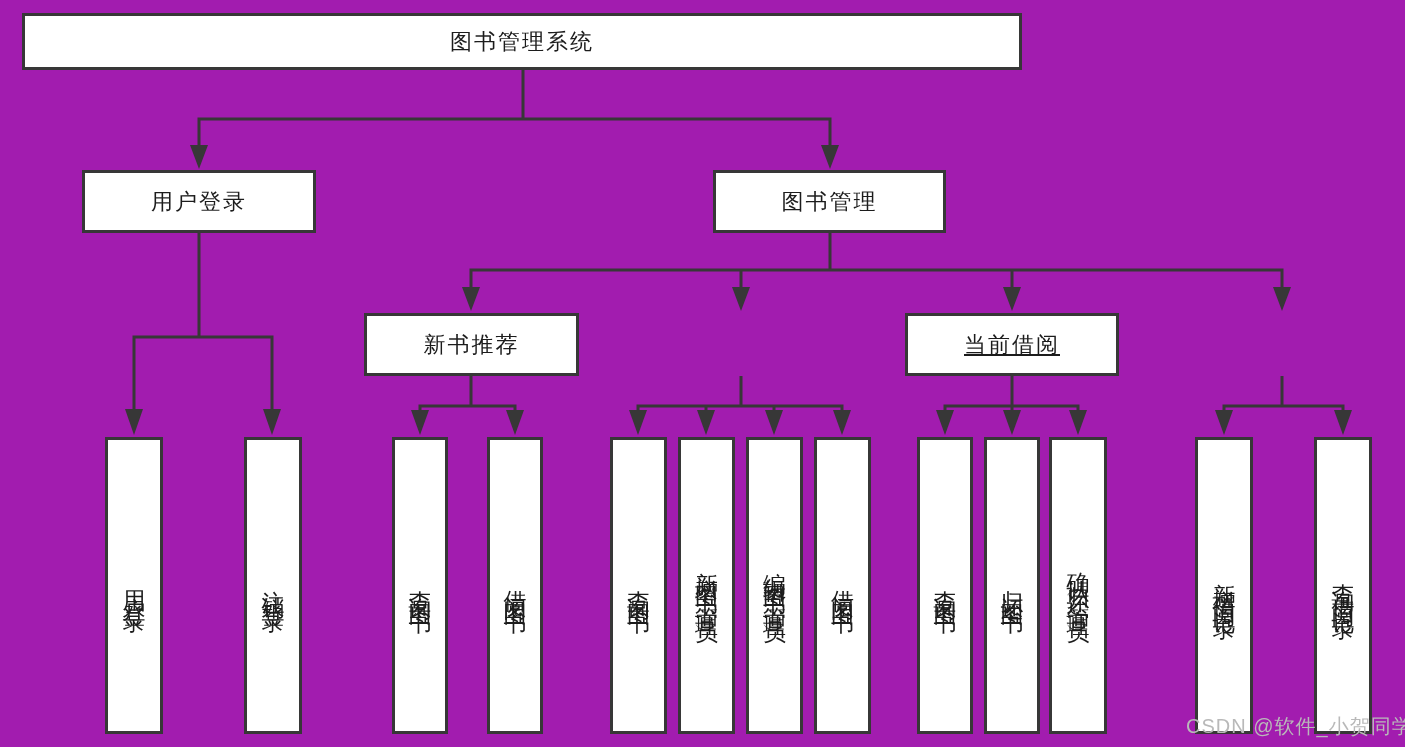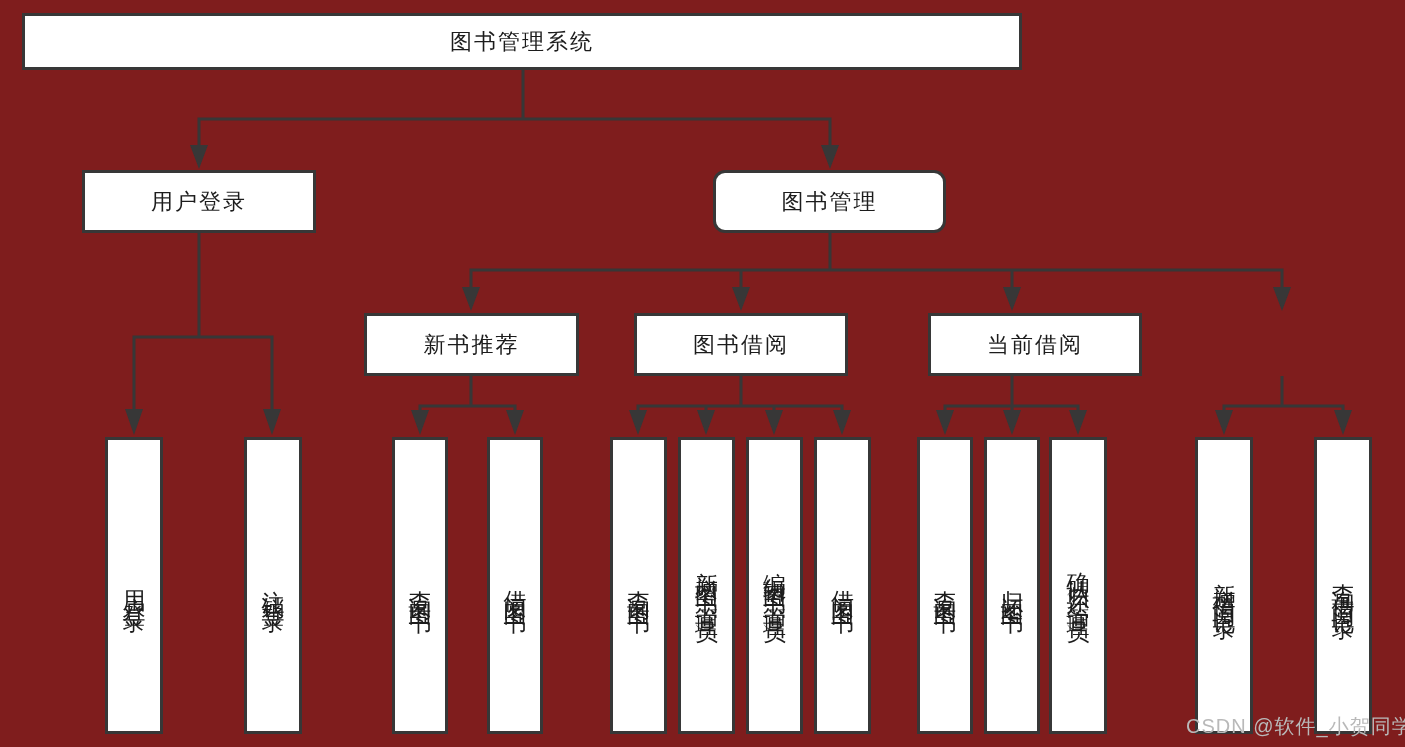--- a/index.html
+++ b/index.html
@@ -5,21 +5,21 @@
   html, body {
     margin: 0;
     padding: 0;
     background: #ffffff;
     font-family: "Liberation Sans", sans-serif;
   }
   .canvas {
     position: relative;
     width: 1405px;
     height: 747px;
-    background: #7f1d1d;
+    background: #a21caf;
     overflow: hidden;
   }
   .connectors {
     position: absolute;
     left: 0;
     top: 0;
     z-index: 1;
   }
   .box, .vbox {
     position: absolute;
@@ -97,25 +97,24 @@
       <polygon points="1003,410 1021,410 1012,435"></polygon>
       <polygon points="1069,410 1087,410 1078,435"></polygon>
       <polygon points="1215,410 1233,410 1224,435"></polygon>
       <polygon points="1334,410 1352,410 1343,435"></polygon>
     </g>
   </svg>
 
   <div class="box" style="left:22px; top:13px; width:1000px; height:57px;">图书管理系统</div>
 
   <div class="box" style="left:82px; top:170px; width:234px; height:63px;">用户登录</div>
-  <div class="box" style="left:713px; top:170px; width:233px; height:63px;border-radius:12px;">图书管理</div>
+  <div class="box" style="left:713px; top:170px; width:233px; height:63px;">图书管理</div>
 
   <div class="box" style="left:364px; top:313px; width:215px; height:63px;text-align:right;">新书推荐</div>
-  <div class="box" style="left:634px; top:313px; width:214px; height:63px;">图书借阅</div>
-  <div class="box" style="left:928px; top:313px; width:214px; height:63px;">当前借阅</div>
+  <div class="box" style="left:905px; top:313px; width:214px; height:63px;text-decoration:underline;">当前借阅</div>
 
   <div class="vbox" style="left:105px; top:437px; width:58px; height:297px;">用户登录</div>
   <div class="vbox" style="left:244px; top:437px; width:58px; height:297px;">注销登录</div>
 
   <div class="vbox" style="left:392px; top:437px; width:56px; height:297px;">查询图书</div>
   <div class="vbox" style="left:487px; top:437px; width:56px; height:297px;">借阅图书</div>
 
   <div class="vbox" style="left:610px; top:437px; width:57px; height:297px;">查询图书</div>
   <div class="vbox" style="left:678px; top:437px; width:57px; height:297px;">新增图书（管理员）</div>
   <div class="vbox" style="left:746px; top:437px; width:57px; height:297px;">编辑图书（管理员）</div>

